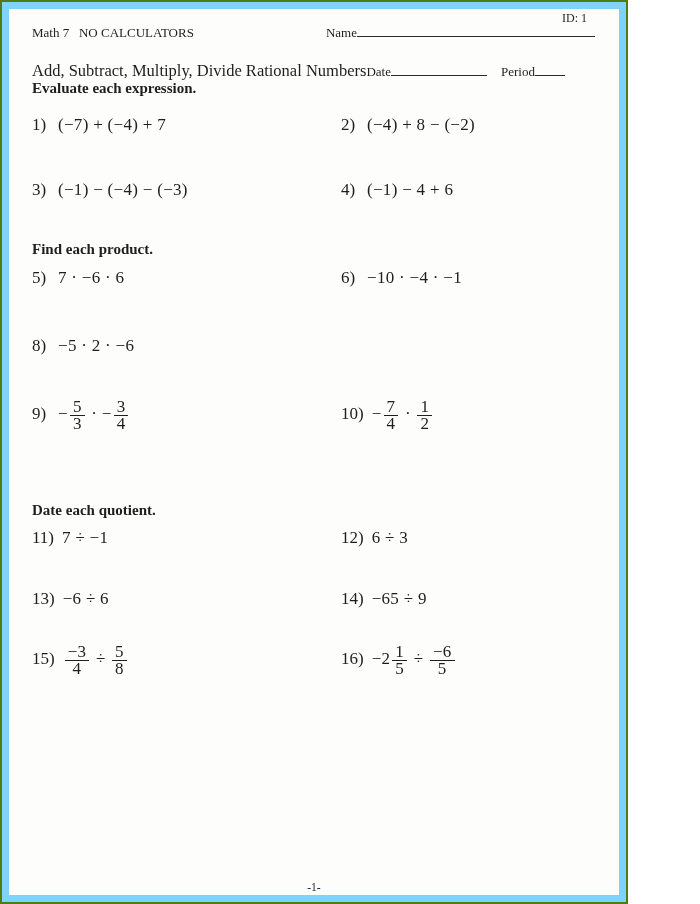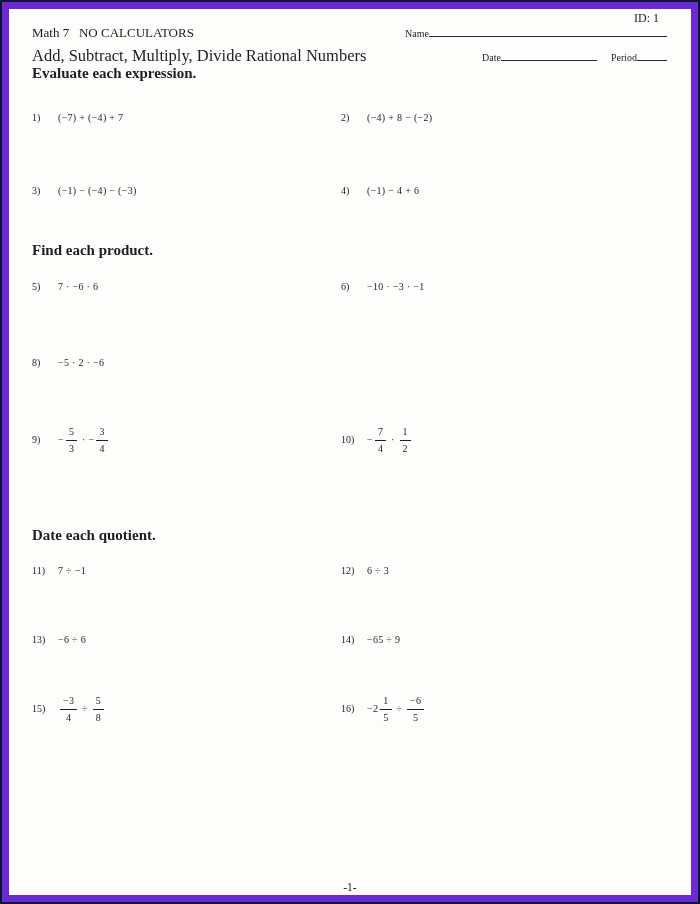--- a/index.html
+++ b/index.html
@@ -2,25 +2,25 @@
 <html><head>
 <meta charset="utf-8">
 <style>
   html, body {
     margin: 0;
     padding: 0;
     background: #ffffff;
     font-family: "Liberation Serif", serif;
   }
   .frame {
-    width: 700px;
+    width: 628px;
     height: 904px;
     box-sizing: border-box;
-    border: 2px solid #0f172a;
-    background: #6d28d9;
+    border: 2px solid #4d7c0f;
+    background: #7dd3fc;
     padding: 7px;
   }
   .page {
     position: relative;
     width: 100%;
     height: 100%;
     box-sizing: border-box;
     background: #fdfdfc;
     color: #1e1e1e;
     padding: 2px 24px 0 23px;
@@ -35,41 +35,40 @@
   }
   .hline1 {
     display: flex;
     justify-content: space-between;
     align-items: baseline;
     font-size: 13px;
     line-height: 16px;
   }
   .hline2 {
     display: flex;
-    justify-content: space-between;
     align-items: baseline;
-    margin-top: 4px;
+    margin-top: 20px;
   }
   .ws-title {
     font-size: 16.5px;
     line-height: 20px;
   }
   .blank-group { white-space: nowrap; }
   .fill-line {
     display: inline-block;
     border-bottom: 1px solid #2a2a2a;
     height: 11px;
     vertical-align: baseline;
   }
   .name-line   { width: 238px; }
   .date-line   { width: 96px;  }
   .period-line { width: 30px;  }
   .date-group  { margin-right: 14px; }
   .hline2-right { display: flex; align-items: baseline; }
-  .hline1 .blank-group, .hline2 .blank-group { font-size: 10px; }
+  .hline1 .blank-group, .hline2 .blank-group { font-size: 13px; }
   
   .sec-heading {
     font-weight: bold;
     font-size: 15px;
     line-height: 14px;
   }
   .section-0 .sec-heading { margin-top: 0; }
   .section-1 .sec-heading { margin-top: 44px; }
   .section-2 .sec-heading { margin-top: 72px; }
   .prob-row {
@@ -78,24 +77,23 @@
   }
   .section-0 .prow-0 { margin-top: 22px; }
   .section-0 .prow-1 { margin-top: 49px; }
   .section-1 .prow-0 { margin-top: 14px; }
   .section-1 .prow-1 { margin-top: 52px; }
   .section-1 .prow-2 { margin-top: 46px; }
   .section-2 .prow-0 { margin-top: 13px; }
   .section-2 .prow-1 { margin-top: 45px; }
   .section-2 .prow-2 { margin-top: 38px; }
   .prob {
-    font-size: 10px;
+    font-size: 17px;
     line-height: 16px;
     white-space: nowrap;
-    margin-top: 8px;
   }
   .pnum { display: inline-block; min-width: 18px; }
   .pexpr { margin-left: 8px; letter-spacing: 0.3px; }
   .frac {
     display: inline-block;
     vertical-align: middle;
     text-align: center;
     margin: 0 2px;
     line-height: 14px;
   }
@@ -148,21 +146,21 @@
           </div>
           <div class="prob-row prow-1">
             <div class="prob"><span class="pnum">3)</span><span class="pexpr">(−1) − (−4) − (−3)</span></div>
             <div class="prob"><span class="pnum">4)</span><span class="pexpr">(−1) − 4 + 6</span></div>
           </div>
         </div>
         <div class="section section-1">
           <div class="sec-heading">Find each product.</div>
           <div class="prob-row prow-0">
             <div class="prob"><span class="pnum">5)</span><span class="pexpr">7 · −6 · 6</span></div>
-            <div class="prob"><span class="pnum">6)</span><span class="pexpr">−10 · −3 · −1</span></div>
+            <div class="prob"><span class="pnum">6)</span><span class="pexpr">−10 · −4 · −1</span></div>
           </div>
           <div class="prob-row prow-1">
             <div class="prob"><span class="pnum">8)</span><span class="pexpr">−5 · 2 · −6</span></div>
           </div>
           <div class="prob-row prow-2">
             <div class="prob"><span class="pnum">9)</span><span class="pexpr">−<span class="frac"><span class="num">5</span><span class="den">3</span></span> · −<span class="frac"><span class="num">3</span><span class="den">4</span></span></span></div>
             <div class="prob"><span class="pnum">10)</span><span class="pexpr">−<span class="frac"><span class="num">7</span><span class="den">4</span></span> · <span class="frac"><span class="num">1</span><span class="den">2</span></span></span></div>
           </div>
         </div>
         <div class="section section-2">

